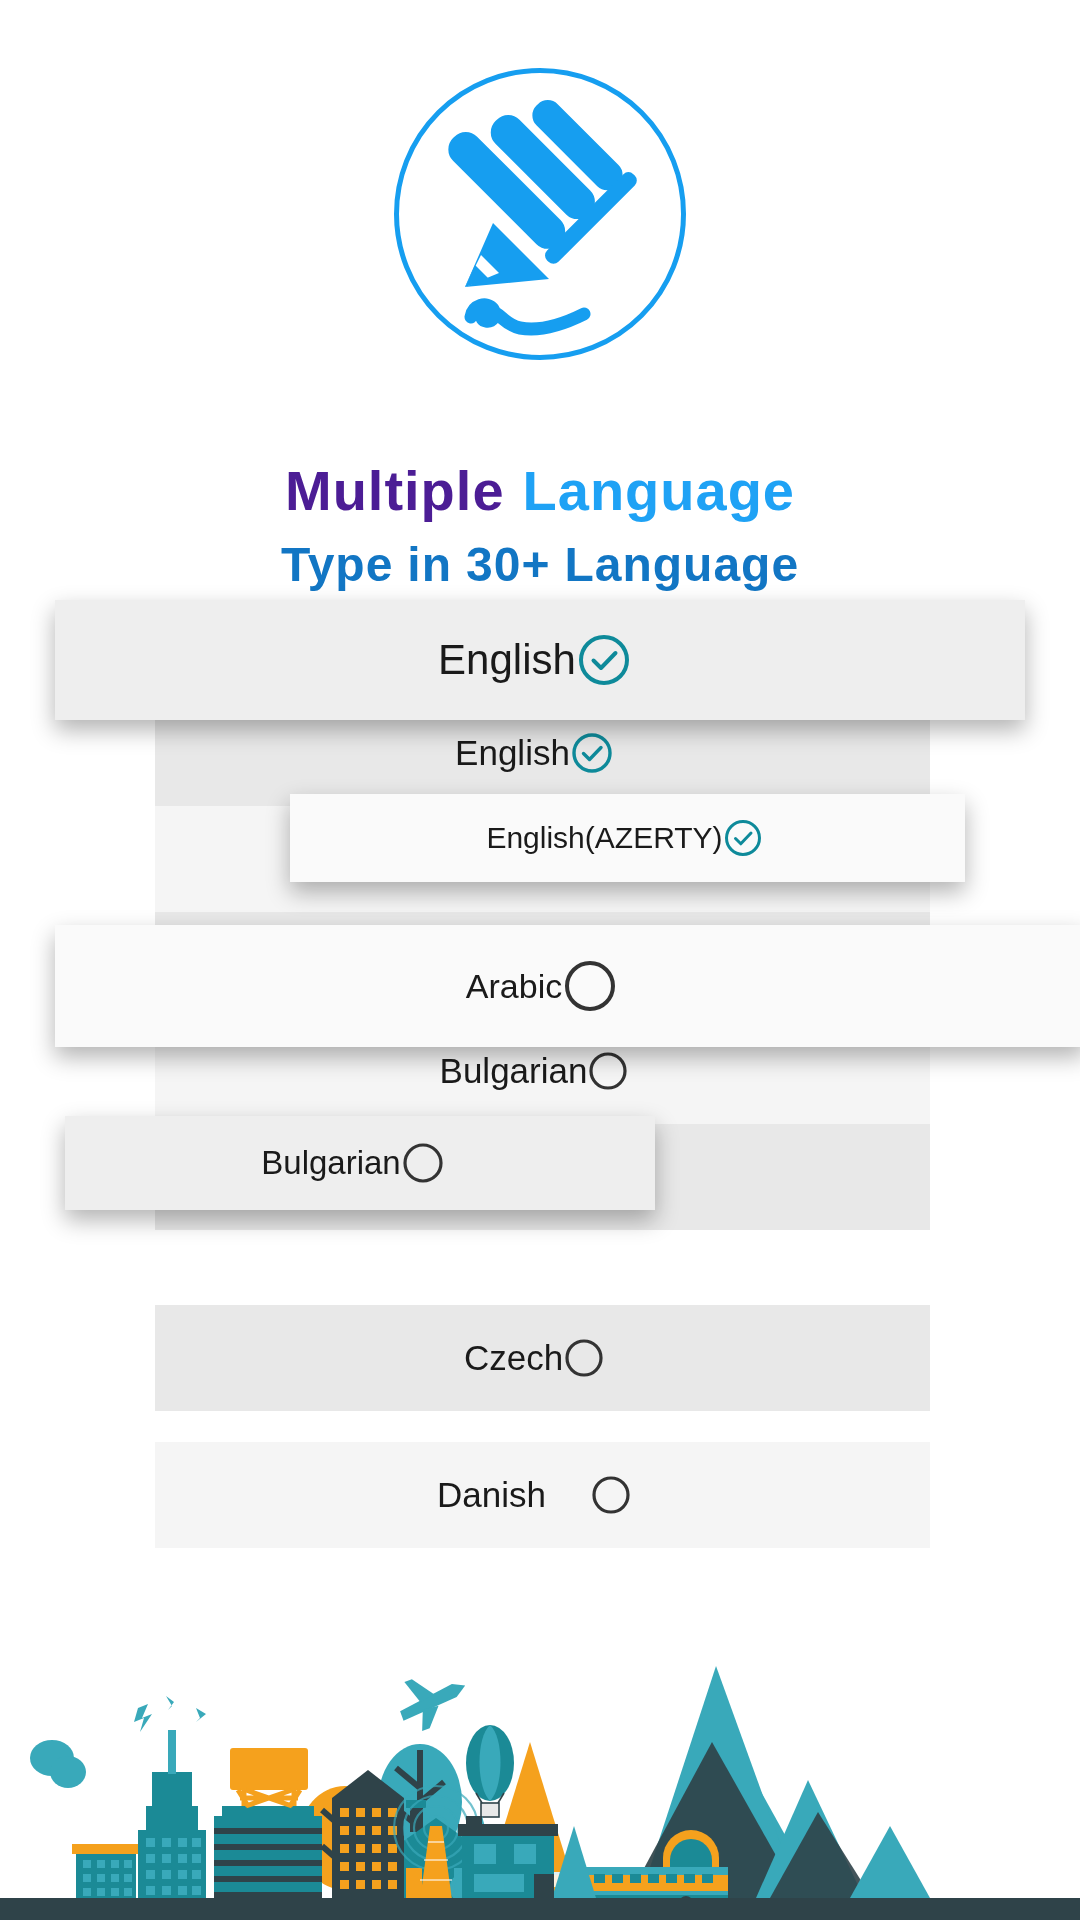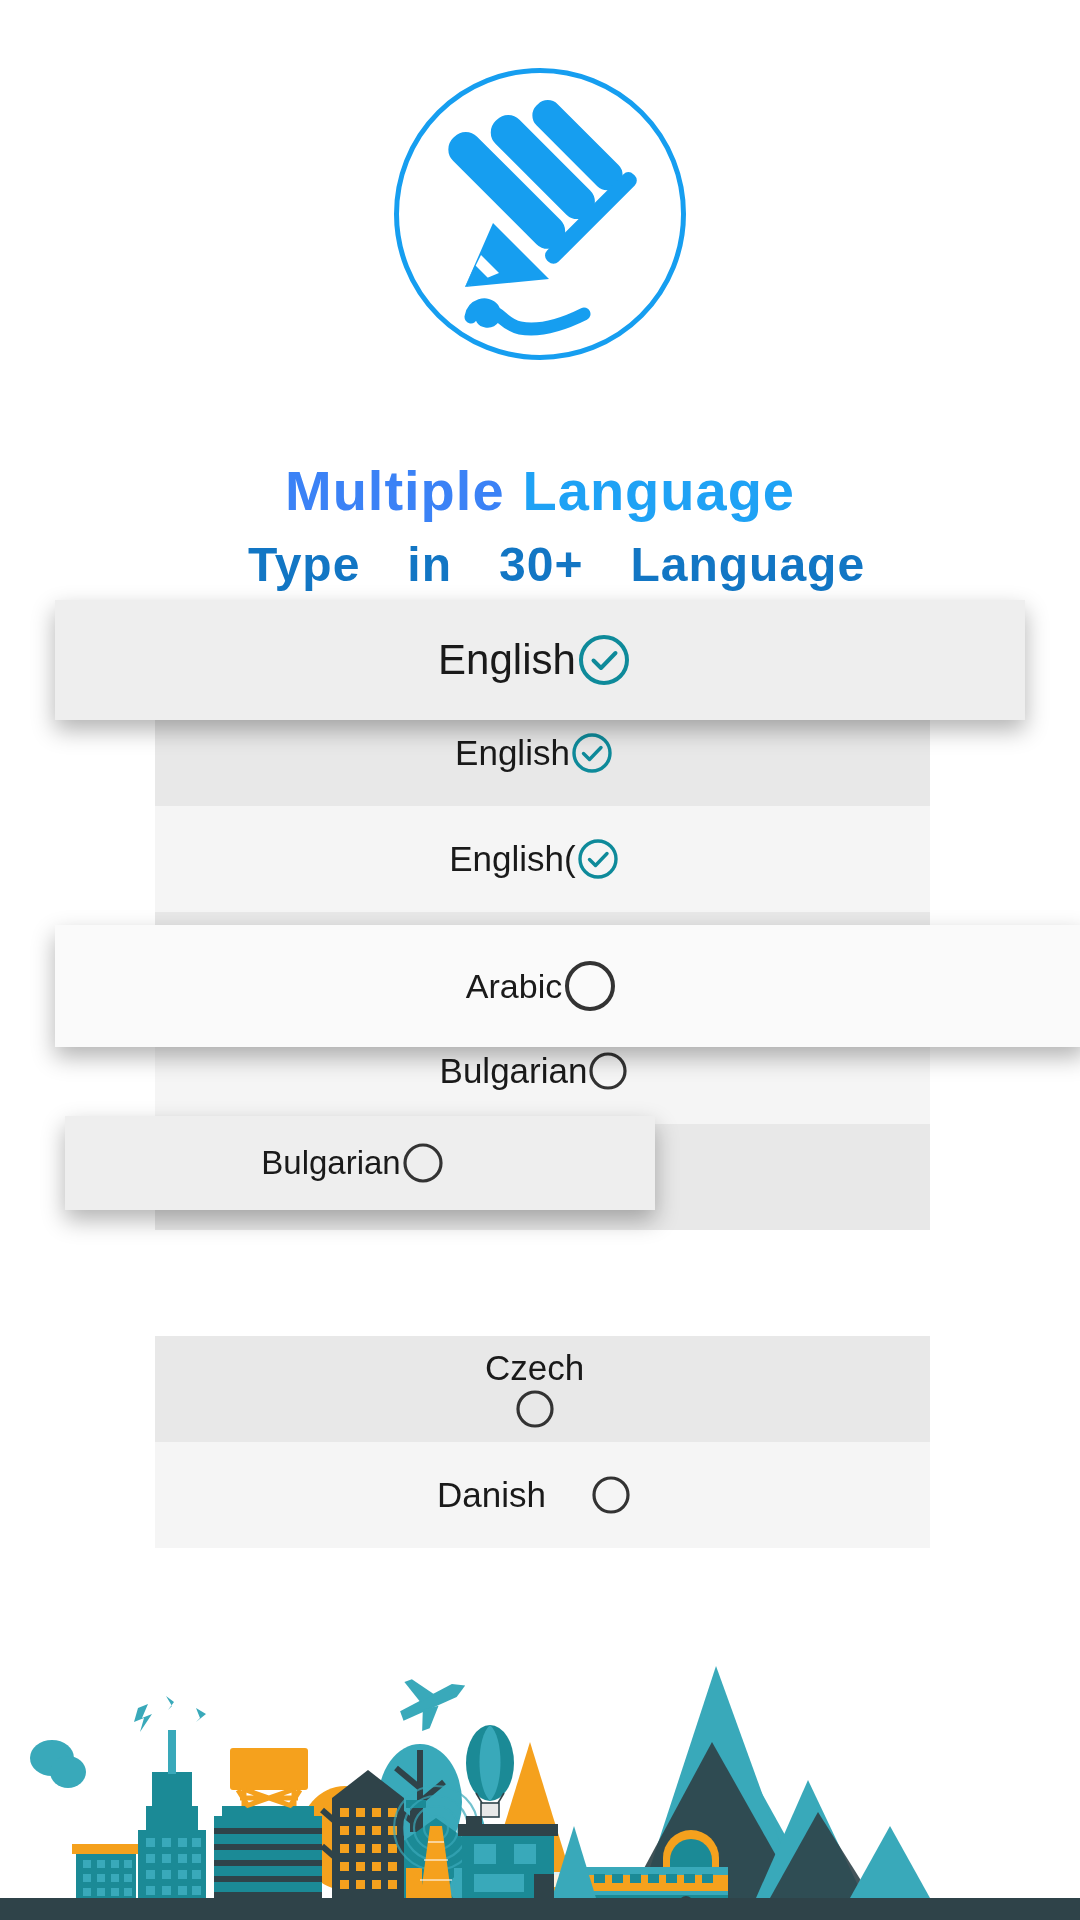--- a/index.html
+++ b/index.html
@@ -44,31 +44,31 @@
     top: 462px;
     text-align: center;
   }
   #title {
     font-size: 56px;
     font-weight: bold;
     letter-spacing: 1px;
     line-height: 1.05;
     white-space: nowrap;
   }
-  #title .word-a { color: #3b82f6; margin-right: 18px; }
+  #title .word-a { color: #4c1d95; margin-right: 18px; }
   #title .word-b { color: #1fa2f5; }
   #subtitle {
     margin-top: 16px;
     font-size: 48px;
     font-weight: bold;
     color: #1276c4;
     letter-spacing: 1px;
     white-space: nowrap;
   }
-  #subtitle span { margin-right: 14px; margin-left: 33px; }
+  #subtitle span { margin-right: 14px; }
   #subtitle span:last-child { margin-right: 0; }
 
   
   #list-area {
     position: absolute;
     left: 0; top: 700px;
     width: 1080px;
     height: 1080px;
   }
 
@@ -231,21 +231,21 @@
     </div>
 
     <div class="row base-row tone-a" style="top:424px;">
       <span class="row-label"></span>
       <svg class="radio-icon" width="42" height="42" viewBox="0 0 42 42">
         <circle cx="21" cy="21" r="17" fill="none" stroke="#333333" stroke-width="3.2"></circle>
       </svg>
     </div>
 
 
-    <div class="row base-row tone-a" style="top:636px;flex-direction:column;">
+    <div class="row base-row tone-a" style="top:605px;">
       <span class="row-label">Czech</span>
       <svg class="radio-icon" width="42" height="42" viewBox="0 0 42 42">
         <circle cx="21" cy="21" r="17" fill="none" stroke="#333333" stroke-width="3.2"></circle>
       </svg>
     </div>
 
     <div class="row base-row tone-b" style="top:742px;gap:44px;">
       <span class="row-label">Danish</span>
       <svg class="radio-icon" width="42" height="42" viewBox="0 0 42 42">
         <circle cx="21" cy="21" r="17" fill="none" stroke="#333333" stroke-width="3.2"></circle>
@@ -253,20 +253,27 @@
     </div>
 
     <div id="card-english" class="row float-card">
       <span class="row-label">English</span>
       <svg class="check-icon" width="56" height="56" viewBox="0 0 56 56">
         <circle cx="28" cy="28" r="23" fill="none" stroke="#0e8a9a" stroke-width="4"></circle>
         <path d="M17.5 28.5 L25 36 L39.5 21" fill="none" stroke="#0e8a9a" stroke-width="4" stroke-linecap="round" stroke-linejoin="round"></path>
       </svg>
     </div>
 
+    <div id="card-azerty" class="row float-card light">
+      <span class="row-label">English(AZERTY)</span>
+      <svg class="check-icon" width="40" height="40" viewBox="0 0 40 40">
+        <circle cx="20" cy="20" r="16.5" fill="none" stroke="#0e8a9a" stroke-width="3"></circle>
+        <path d="M12.5 20.5 L17.8 25.8 L28 15" fill="none" stroke="#0e8a9a" stroke-width="3" stroke-linecap="round" stroke-linejoin="round"></path>
+      </svg>
+    </div>
 
     <div id="card-arabic" class="row float-card light">
       <span class="row-label">Arabic</span>
       <svg class="radio-icon" width="56" height="56" viewBox="0 0 56 56">
         <circle cx="28" cy="28" r="23" fill="none" stroke="#333333" stroke-width="4"></circle>
       </svg>
     </div>
 
     <div id="card-bulgarian" class="row float-card">
       <span class="row-label">Bulgarian</span>

